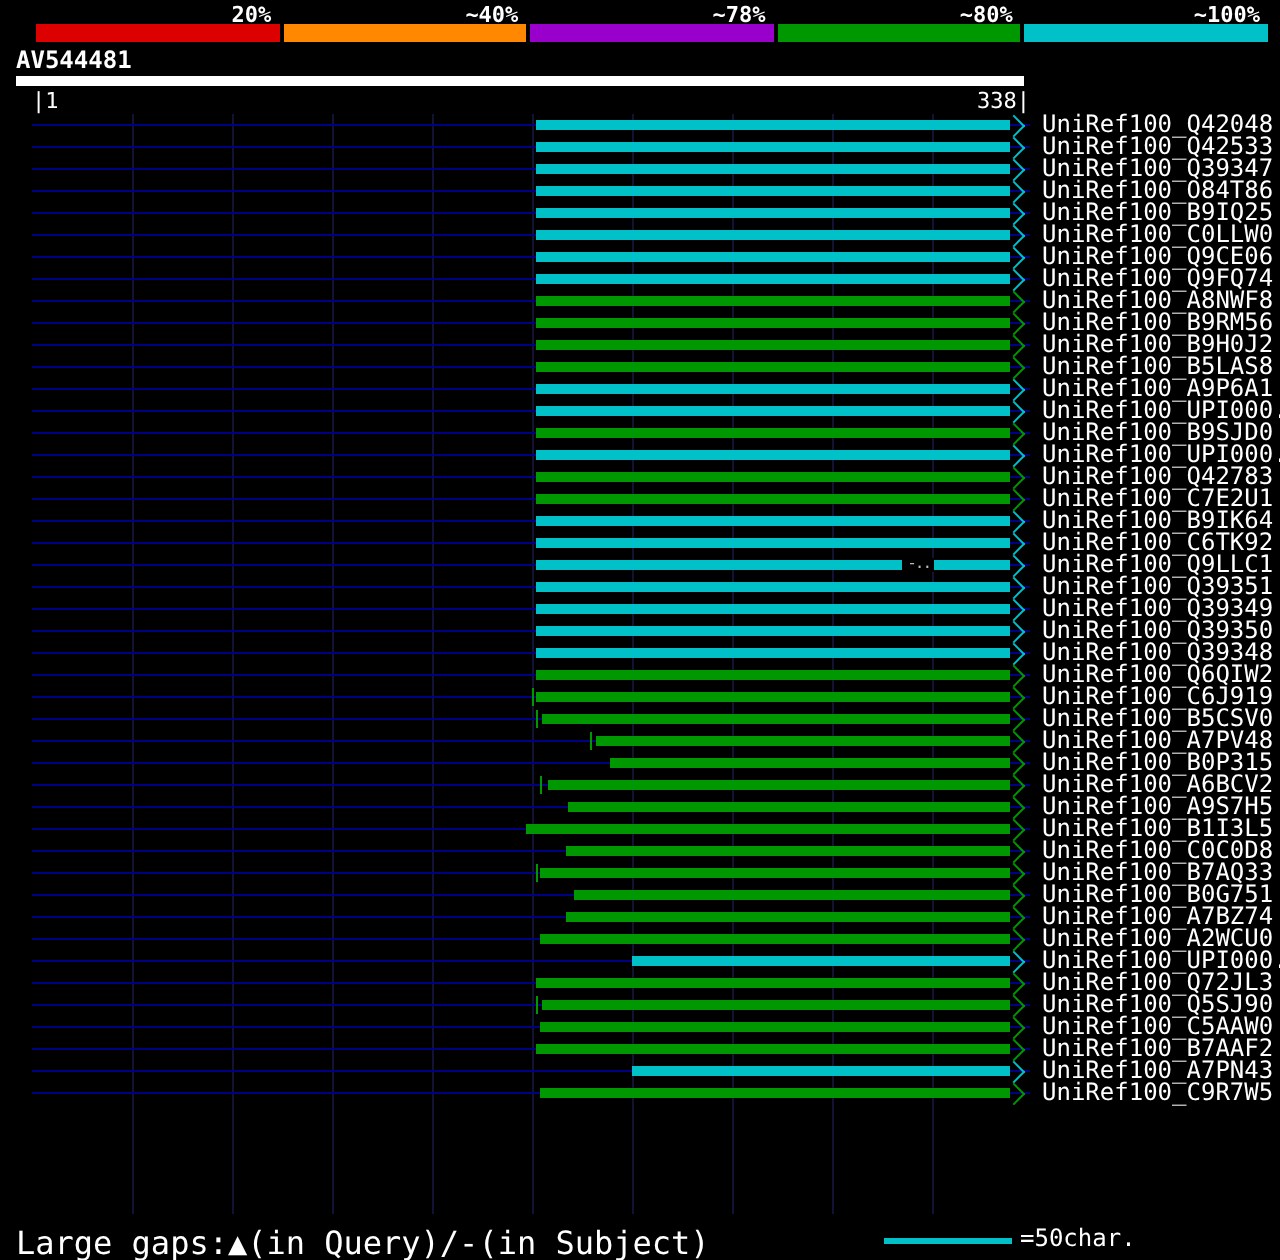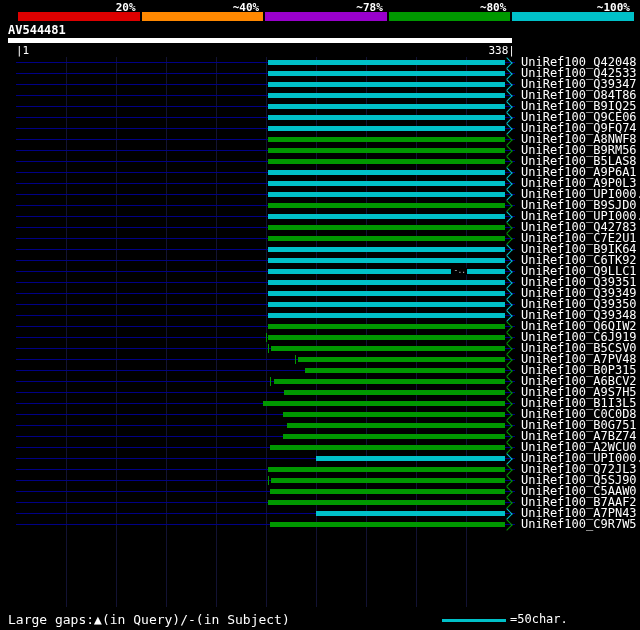--- a/index.html
+++ b/index.html
@@ -26,21 +26,21 @@
   .rline{position:absolute;left:16px;top:5px;width:499px;height:1px;background:#000085;}
   .rbar{position:absolute;top:3px;height:5px;}
   .rarrow{position:absolute;left:503px;top:2px;width:7px;height:7px;
           border-top:1px solid;border-right:1px solid;transform:rotate(45deg);}
   .rtick{position:absolute;top:1px;width:1px;height:9px;}
   .rgap{position:absolute;top:2px;width:16px;height:7px;background:#000;color:#bbb;
         font-size:8px;line-height:6px;text-align:center;letter-spacing:-1px;}
   .rlabel{position:absolute;left:521px;top:0;font-size:12px;line-height:11px;white-space:nowrap;}
 
   
-  .footer-left{position:absolute;left:8px;top:612px;font-size:13px;white-space:nowrap;}
+  .footer-left{position:absolute;left:8px;top:612px;font-size:16px;white-space:nowrap;}
   .legend-line{position:absolute;left:442px;top:619px;width:64px;height:3px;}
   .legend-text{position:absolute;left:510px;top:612px;font-size:12px;}
 </style>
 </head>
 <body>
 
 <div class="screen">
 
   <div class="key">
       <div class="key-seg">
@@ -102,20 +102,26 @@
       <div class="arow">
         <div class="rline"></div>
         <div class="rbar" style="left: 268.481px; width: 236.519px; background: rgb(0, 192, 200);"></div>
         <div class="rarrow" style="border-color: rgb(0, 192, 200);"></div>
         <div class="rlabel">UniRef100_B9IQ25</div>
       </div>
       <div class="arow">
         <div class="rline"></div>
         <div class="rbar" style="left: 268.481px; width: 236.519px; background: rgb(0, 192, 200);"></div>
         <div class="rarrow" style="border-color: rgb(0, 192, 200);"></div>
+        <div class="rlabel">UniRef100_C0LLW0</div>
+      </div>
+      <div class="arow">
+        <div class="rline"></div>
+        <div class="rbar" style="left: 268.481px; width: 236.519px; background: rgb(0, 192, 200);"></div>
+        <div class="rarrow" style="border-color: rgb(0, 192, 200);"></div>
         <div class="rlabel">UniRef100_Q9CE06</div>
       </div>
       <div class="arow">
         <div class="rline"></div>
         <div class="rbar" style="left: 268.481px; width: 236.519px; background: rgb(0, 192, 200);"></div>
         <div class="rarrow" style="border-color: rgb(0, 192, 200);"></div>
         <div class="rlabel">UniRef100_Q9FQ74</div>
       </div>
       <div class="arow">
         <div class="rline"></div>
@@ -126,33 +132,33 @@
       <div class="arow">
         <div class="rline"></div>
         <div class="rbar" style="left: 268.481px; width: 236.519px; background: rgb(0, 152, 0);"></div>
         <div class="rarrow" style="border-color: rgb(0, 152, 0);"></div>
         <div class="rlabel">UniRef100_B9RM56</div>
       </div>
       <div class="arow">
         <div class="rline"></div>
         <div class="rbar" style="left: 268.481px; width: 236.519px; background: rgb(0, 152, 0);"></div>
         <div class="rarrow" style="border-color: rgb(0, 152, 0);"></div>
+        <div class="rlabel">UniRef100_B9H0J2</div>
+      </div>
+      <div class="arow">
+        <div class="rline"></div>
+        <div class="rbar" style="left: 268.481px; width: 236.519px; background: rgb(0, 152, 0);"></div>
+        <div class="rarrow" style="border-color: rgb(0, 152, 0);"></div>
         <div class="rlabel">UniRef100_B5LAS8</div>
       </div>
       <div class="arow">
         <div class="rline"></div>
         <div class="rbar" style="left: 268.481px; width: 236.519px; background: rgb(0, 192, 200);"></div>
         <div class="rarrow" style="border-color: rgb(0, 192, 200);"></div>
         <div class="rlabel">UniRef100_A9P6A1</div>
-      </div>
-      <div class="arow">
-        <div class="rline"></div>
-        <div class="rbar" style="left: 268.481px; width: 236.519px; background: rgb(0, 192, 200);"></div>
-        <div class="rarrow" style="border-color: rgb(0, 192, 200);"></div>
-        <div class="rlabel">UniRef100_A9P0L3</div>
       </div>
       <div class="arow">
         <div class="rline"></div>
         <div class="rbar" style="left: 268.481px; width: 236.519px; background: rgb(0, 192, 200);"></div>
         <div class="rarrow" style="border-color: rgb(0, 192, 200);"></div>
         <div class="rlabel">UniRef100_UPI000..</div>
       </div>
       <div class="arow">
         <div class="rline"></div>
         <div class="rbar" style="left: 268.481px; width: 236.519px; background: rgb(0, 152, 0);"></div>
@@ -270,20 +276,27 @@
         <div class="rline"></div>
         <div class="rbar" style="left: 262.677px; width: 242.323px; background: rgb(0, 152, 0);"></div>
         <div class="rarrow" style="border-color: rgb(0, 152, 0);"></div>
         <div class="rlabel">UniRef100_B1I3L5</div>
       </div>
       <div class="arow">
         <div class="rline"></div>
         <div class="rbar" style="left: 282.991px; width: 222.009px; background: rgb(0, 152, 0);"></div>
         <div class="rarrow" style="border-color: rgb(0, 152, 0);"></div>
         <div class="rlabel">UniRef100_C0C0D8</div>
+      </div>
+      <div class="arow">
+        <div class="rline"></div>
+        <div class="rtick" style="left: 268.481px; background: rgb(0, 152, 0);"></div>
+        <div class="rbar" style="left: 269.932px; width: 235.068px; background: rgb(0, 152, 0);"></div>
+        <div class="rarrow" style="border-color: rgb(0, 152, 0);"></div>
+        <div class="rlabel">UniRef100_B7AQ33</div>
       </div>
       <div class="arow">
         <div class="rline"></div>
         <div class="rbar" style="left: 287.344px; width: 217.656px; background: rgb(0, 152, 0);"></div>
         <div class="rarrow" style="border-color: rgb(0, 152, 0);"></div>
         <div class="rlabel">UniRef100_B0G751</div>
       </div>
       <div class="arow">
         <div class="rline"></div>
         <div class="rbar" style="left: 282.991px; width: 222.009px; background: rgb(0, 152, 0);"></div>

